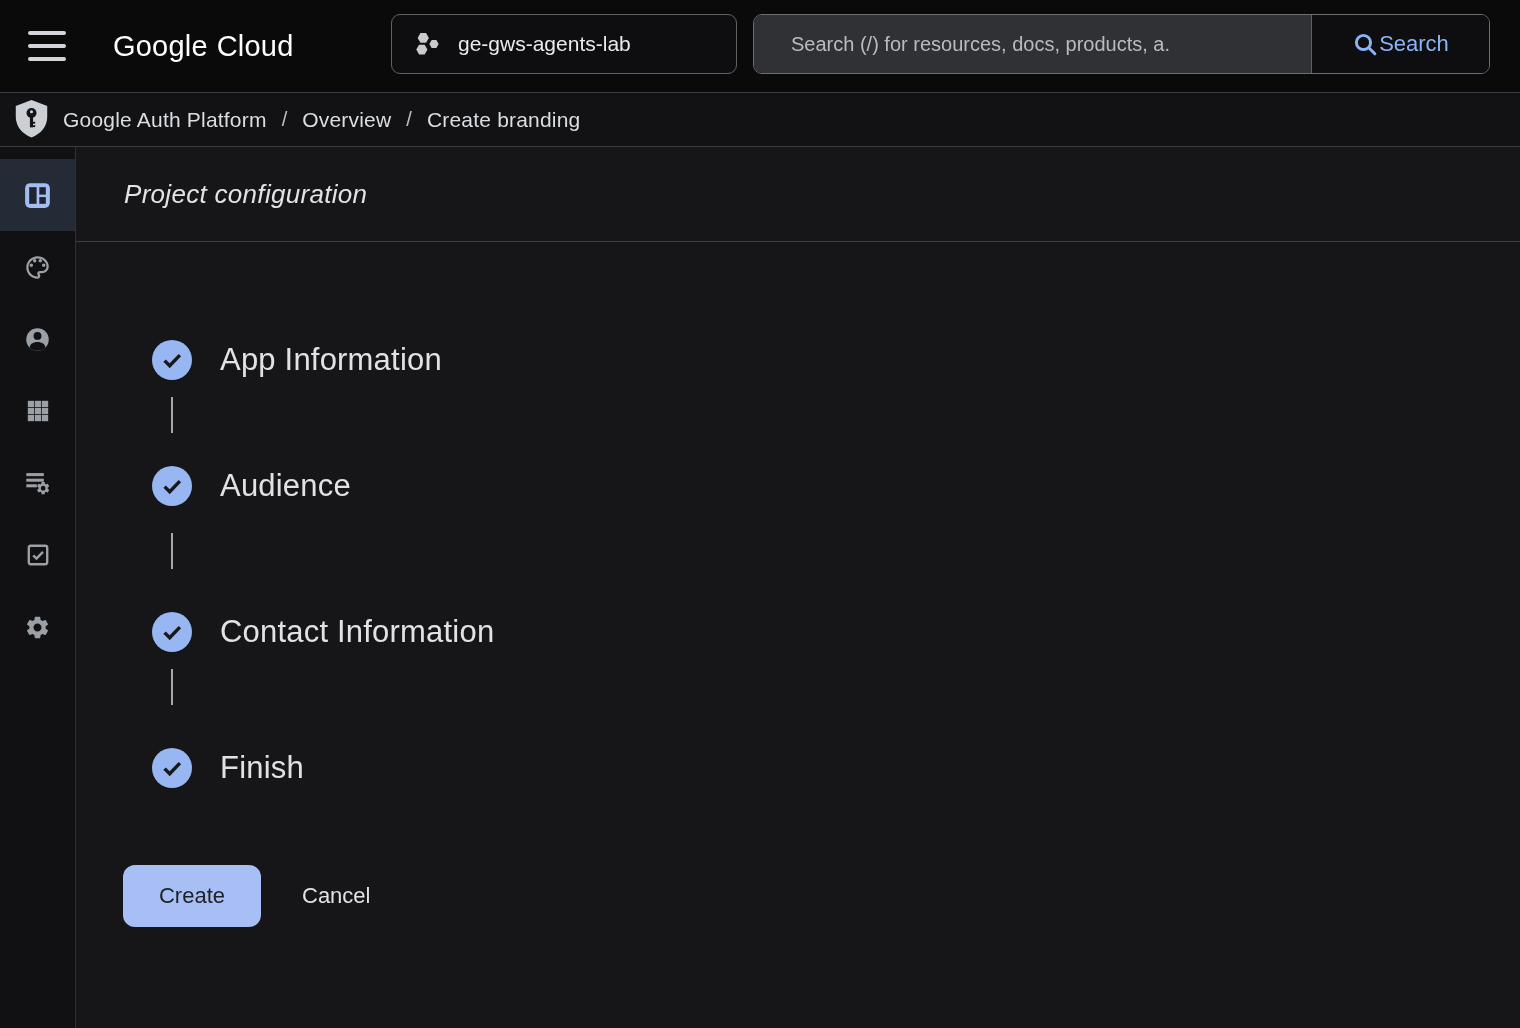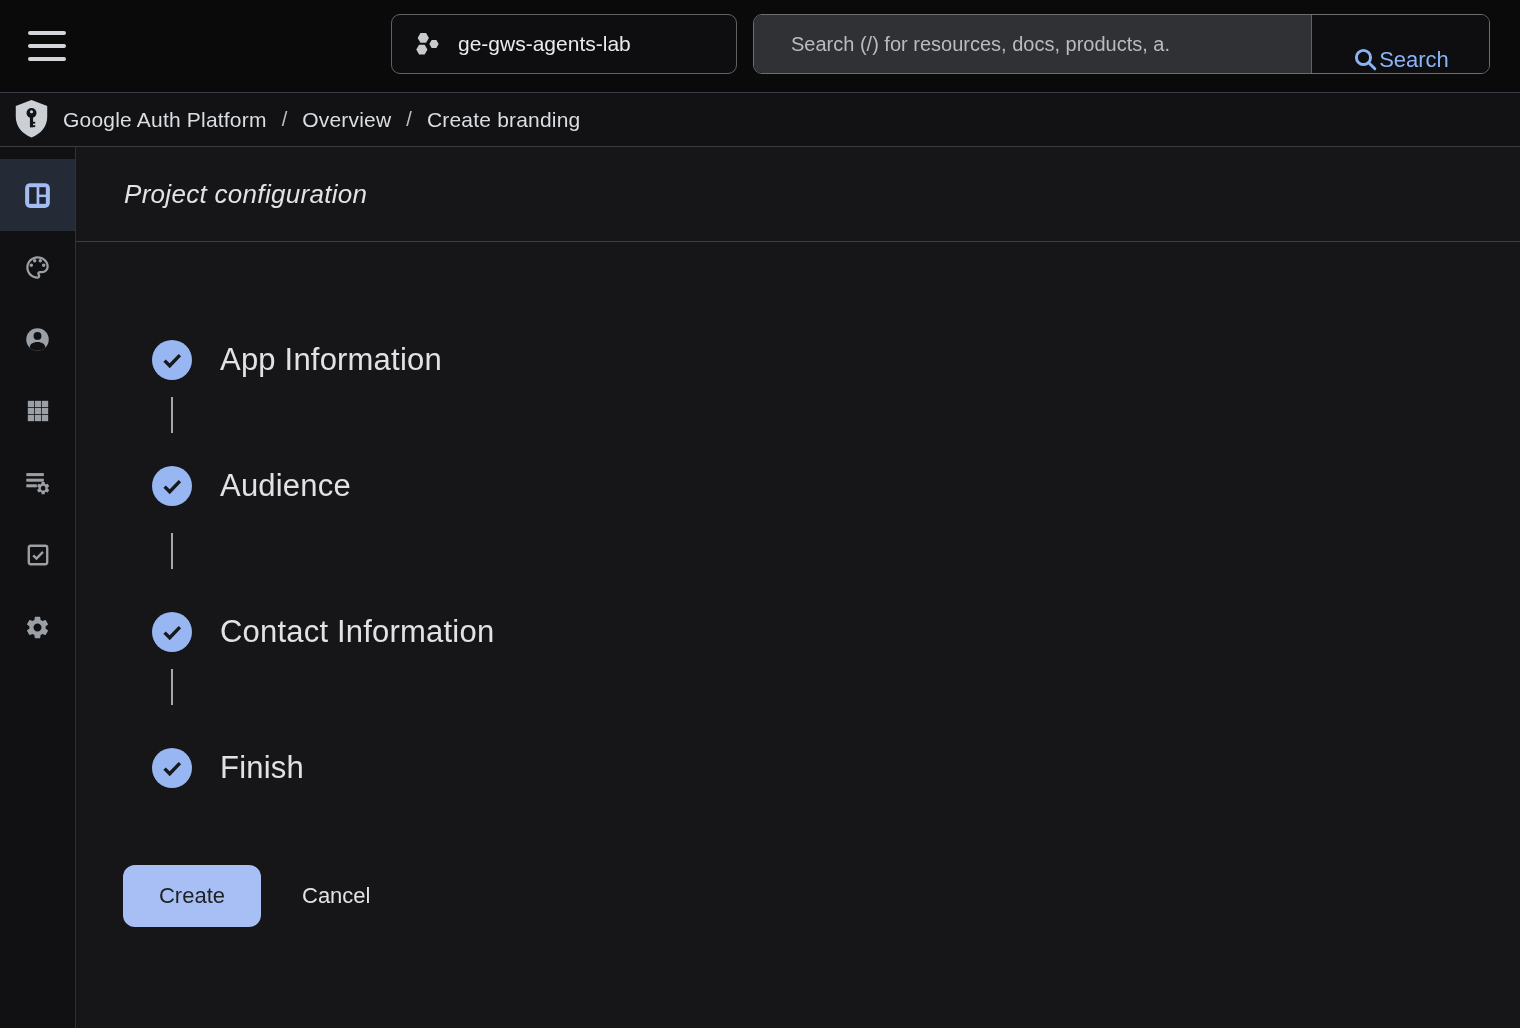--- a/index.html
+++ b/index.html
@@ -38,21 +38,21 @@
   }
   .searchbox input {
     flex: 1; min-width: 0; background: #2f3134; border: none; outline: none;
     border-right: 1px solid #5f6368;
     color: #e3e3e3; font-size: 20px; padding: 0 14px 0 37px;
     font-family: "Liberation Sans", sans-serif;
   }
   .searchbox input::placeholder { color: #b7bcc2; opacity: 1; }
   .search-btn {
     width: 177px; background: #0e0e10; border: none; cursor: pointer;
-    display: flex; align-items: flex-end; justify-content: center; gap: 0;
+    display: flex; align-items: center; justify-content: center; gap: 0;
     color: #8ab4f8; font-size: 22px; font-weight: 500;
     font-family: "Liberation Sans", sans-serif;
   }
 
   
   .breadcrumb-bar {
     position: absolute; top: 93px; left: 0; width: 1520px; height: 54px;
     background: #121214; border-bottom: 1px solid #3a3d41;
     display: flex; align-items: center; padding-left: 13px;
   }
@@ -100,20 +100,24 @@
   }
 </style>
 </head>
 <body>
 
 <div class="header">
   <div class="hamburger">
     <span></span>
       <span></span>
       <span></span>
+  </div>
+  <div class="logo">
+    <span>Google</span>
+    <span style="font-weight:400;">Cloud</span>
   </div>
 
   <div class="project-btn">
     <span style="display:flex;">
       <svg width="30" height="28" viewBox="0 0 32 30">
         <polygon points="9,3.3 15,3.3 18,8.5 15,13.7 9,13.7 6,8.5" fill="#c8cacd"></polygon>
         <polygon points="7.5,15.8 13.5,15.8 16.5,21 13.5,26.2 7.5,26.2 4.5,21" fill="#c8cacd"></polygon>
         <polygon points="21,10.7 26,10.7 28.5,15 26,19.3 21,19.3 18.5,15" fill="#c8cacd"></polygon>
       </svg>
     </span>

